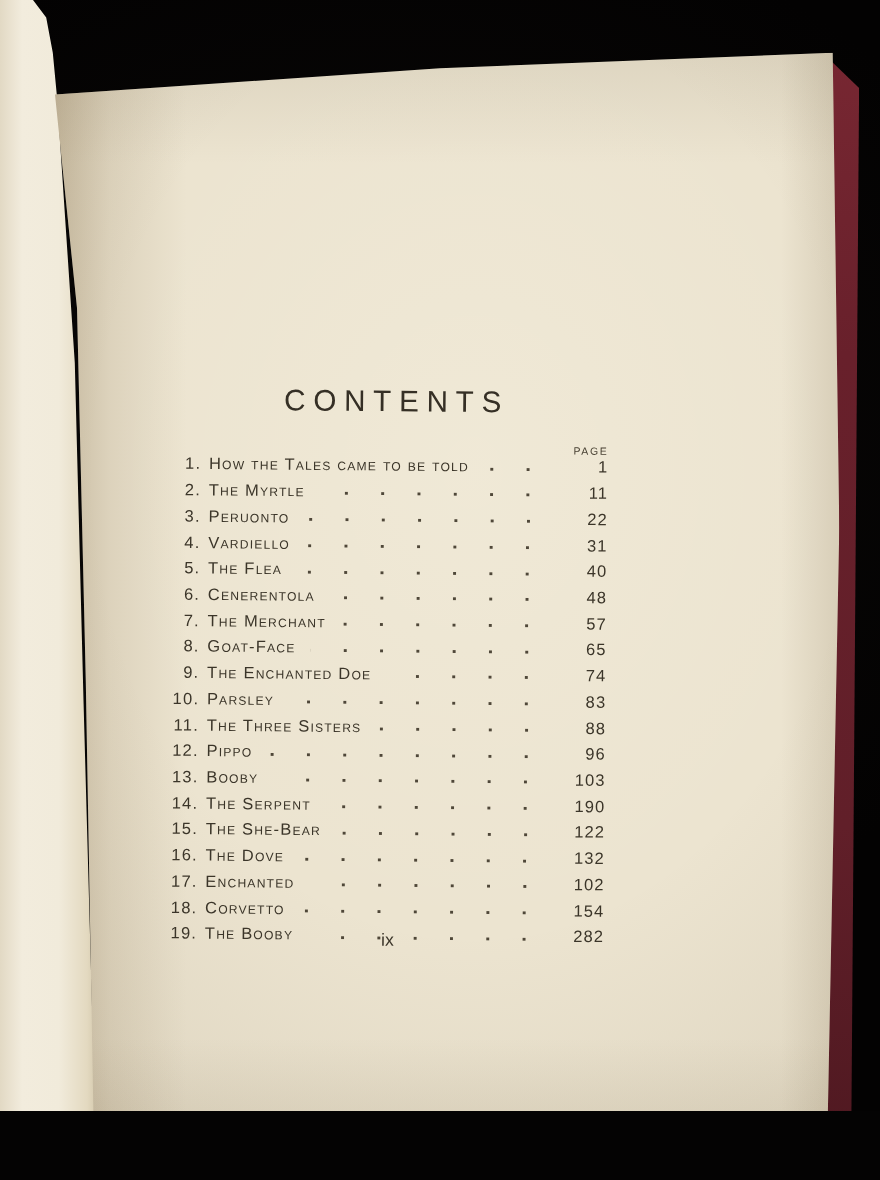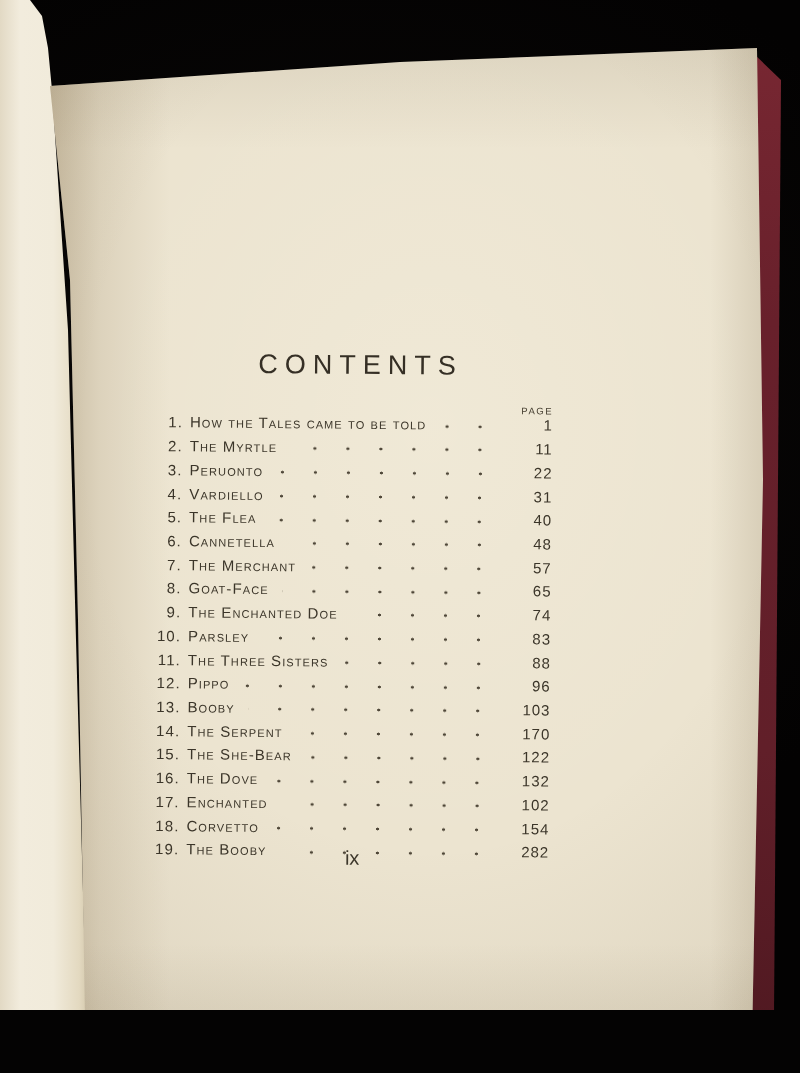--- a/index.html
+++ b/index.html
@@ -87,21 +87,21 @@
     background-size: 33px 6px;
     background-repeat: repeat-x;
     background-position: right 2px bottom 7px;
   }
   .toc-row .pg {
     width: 44px; flex: none; text-align: right;
     font-variant: normal; letter-spacing: 1px;
   }
   .folio {
     position: absolute; left: 328px; top: 845px; width: 56px;
-    text-align: center; font-size: 20px; color: #3d372b;
+    text-align: center; font-size: 16px; color: #3d372b;
   }
 </style>
 </head>
 <body>
 
 <div class="scene">
   <div class="page-edges"></div>
   <div class="cover-right"></div>
   <div class="cover-bottom"></div>
   <div class="page">
@@ -141,21 +141,21 @@
 
   <div class="toc-row">
     <span class="num">5.</span>
     <span class="ttl">The Flea</span>
     <span class="leader"></span>
     <span class="pg">40</span>
   </div>
 
   <div class="toc-row">
     <span class="num">6.</span>
-    <span class="ttl">Cannetella</span>
+    <span class="ttl">Cenerentola</span>
     <span class="leader"></span>
     <span class="pg">48</span>
   </div>
 
   <div class="toc-row">
     <span class="num">7.</span>
     <span class="ttl">The Merchant</span>
     <span class="leader"></span>
     <span class="pg">57</span>
   </div>
@@ -199,21 +199,21 @@
     <span class="num">13.</span>
     <span class="ttl">Booby</span>
     <span class="leader"></span>
     <span class="pg">103</span>
   </div>
 
   <div class="toc-row">
     <span class="num">14.</span>
     <span class="ttl">The Serpent</span>
     <span class="leader"></span>
-    <span class="pg">170</span>
+    <span class="pg">190</span>
   </div>
 
   <div class="toc-row">
     <span class="num">15.</span>
     <span class="ttl">The She-Bear</span>
     <span class="leader"></span>
     <span class="pg">122</span>
   </div>
 
   <div class="toc-row">

